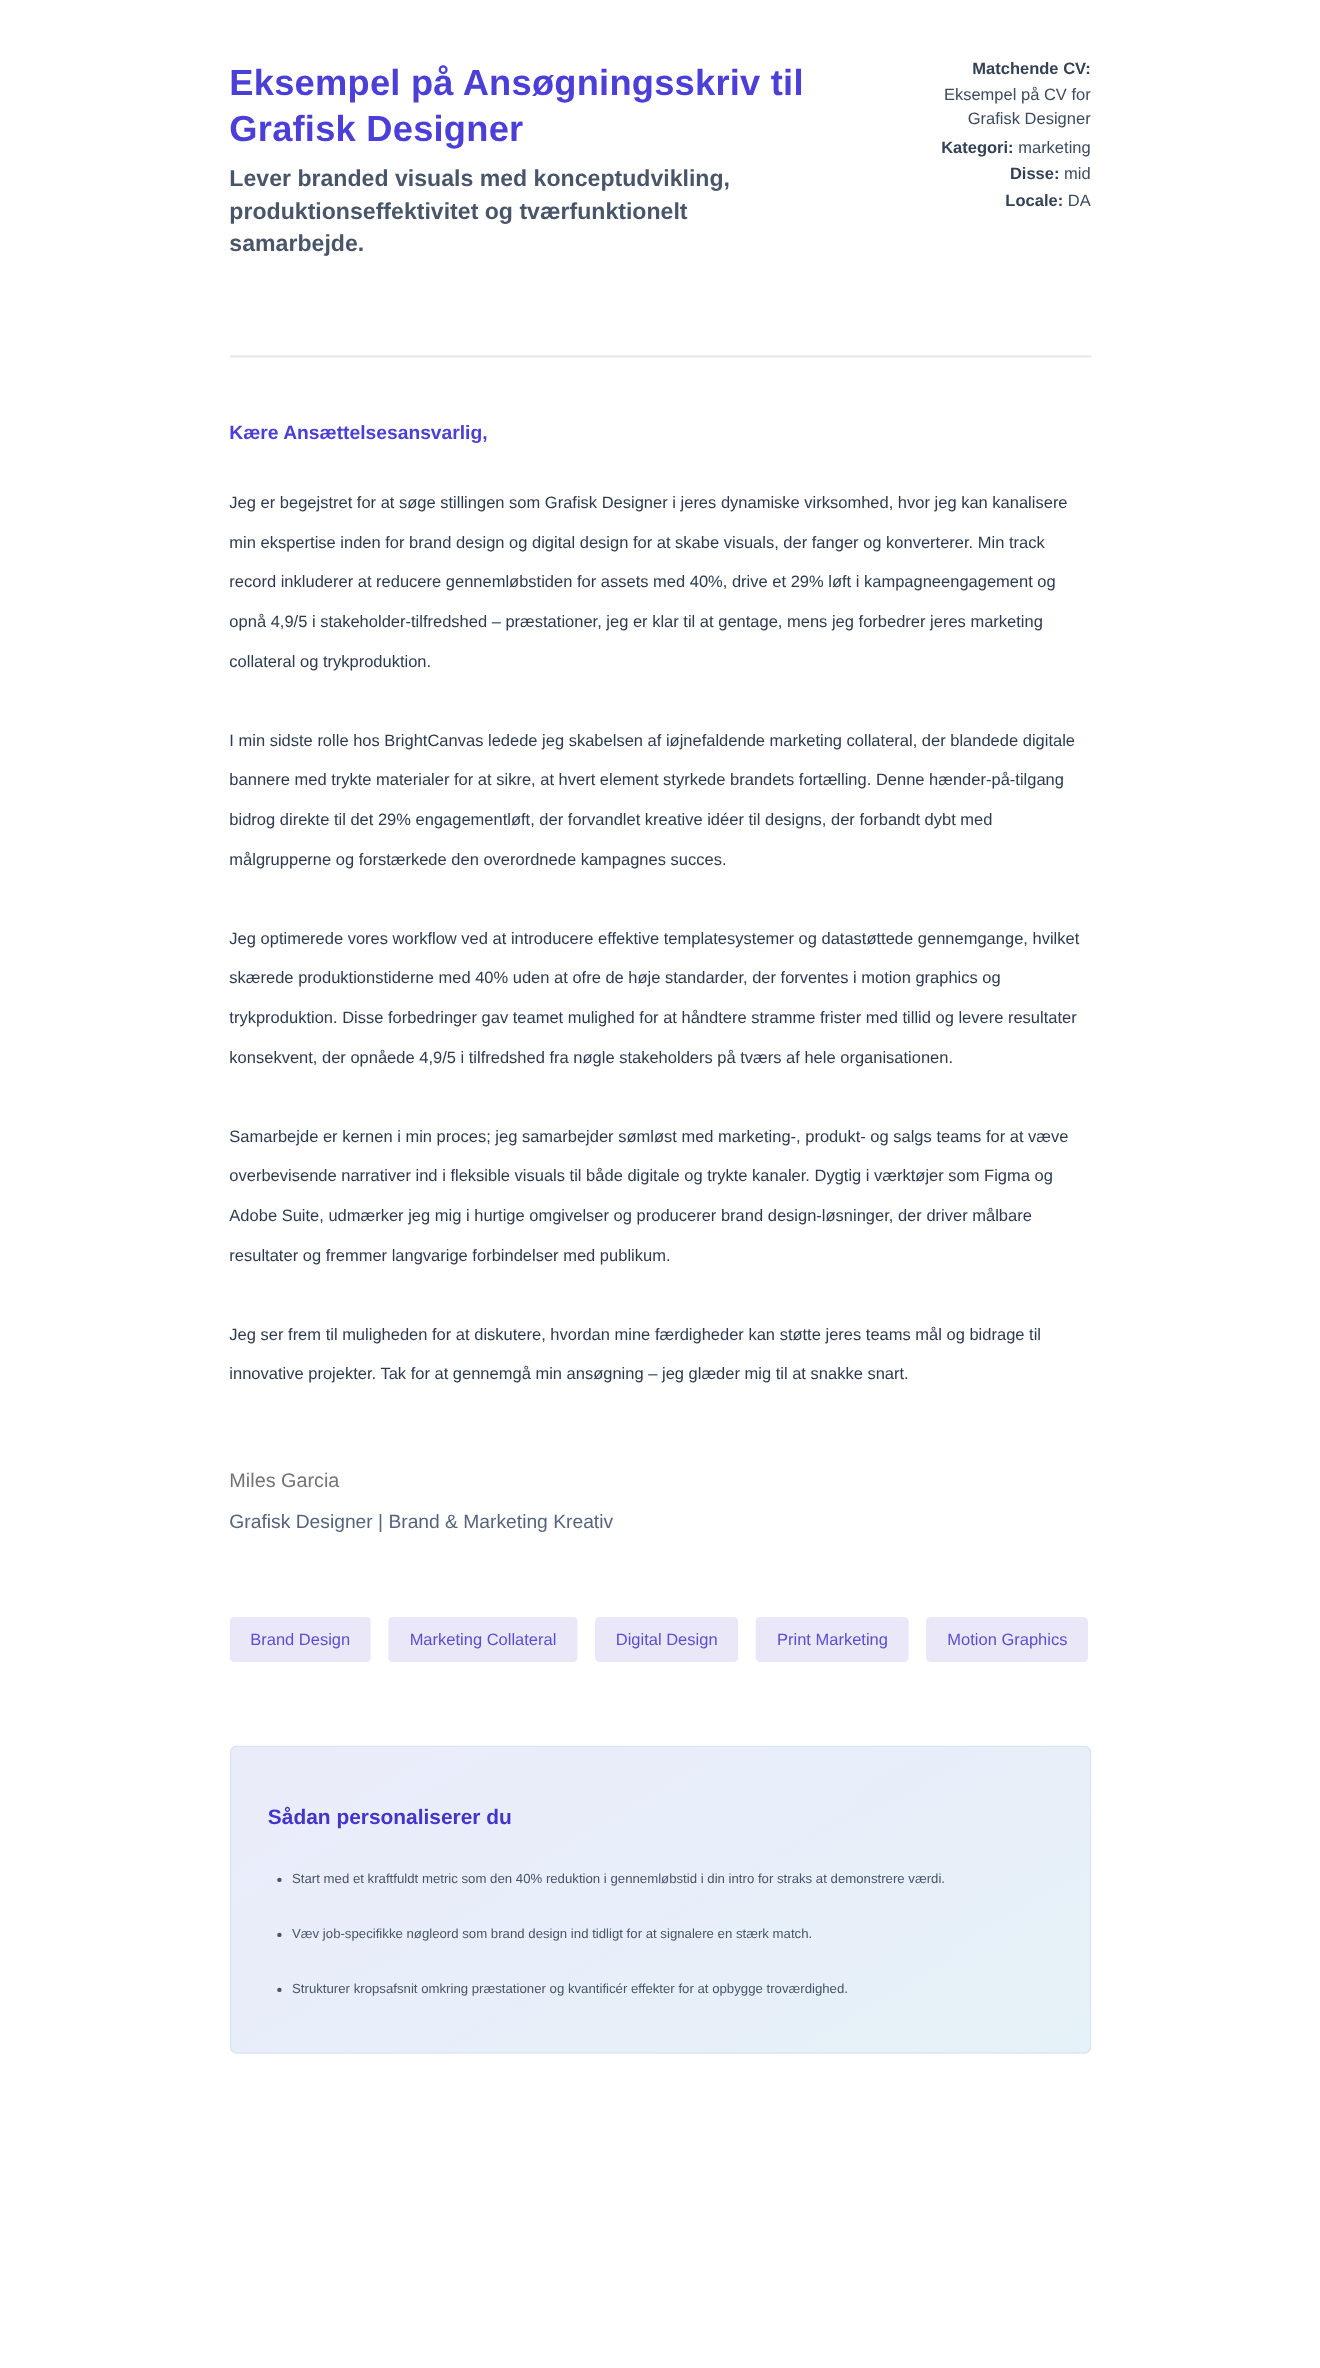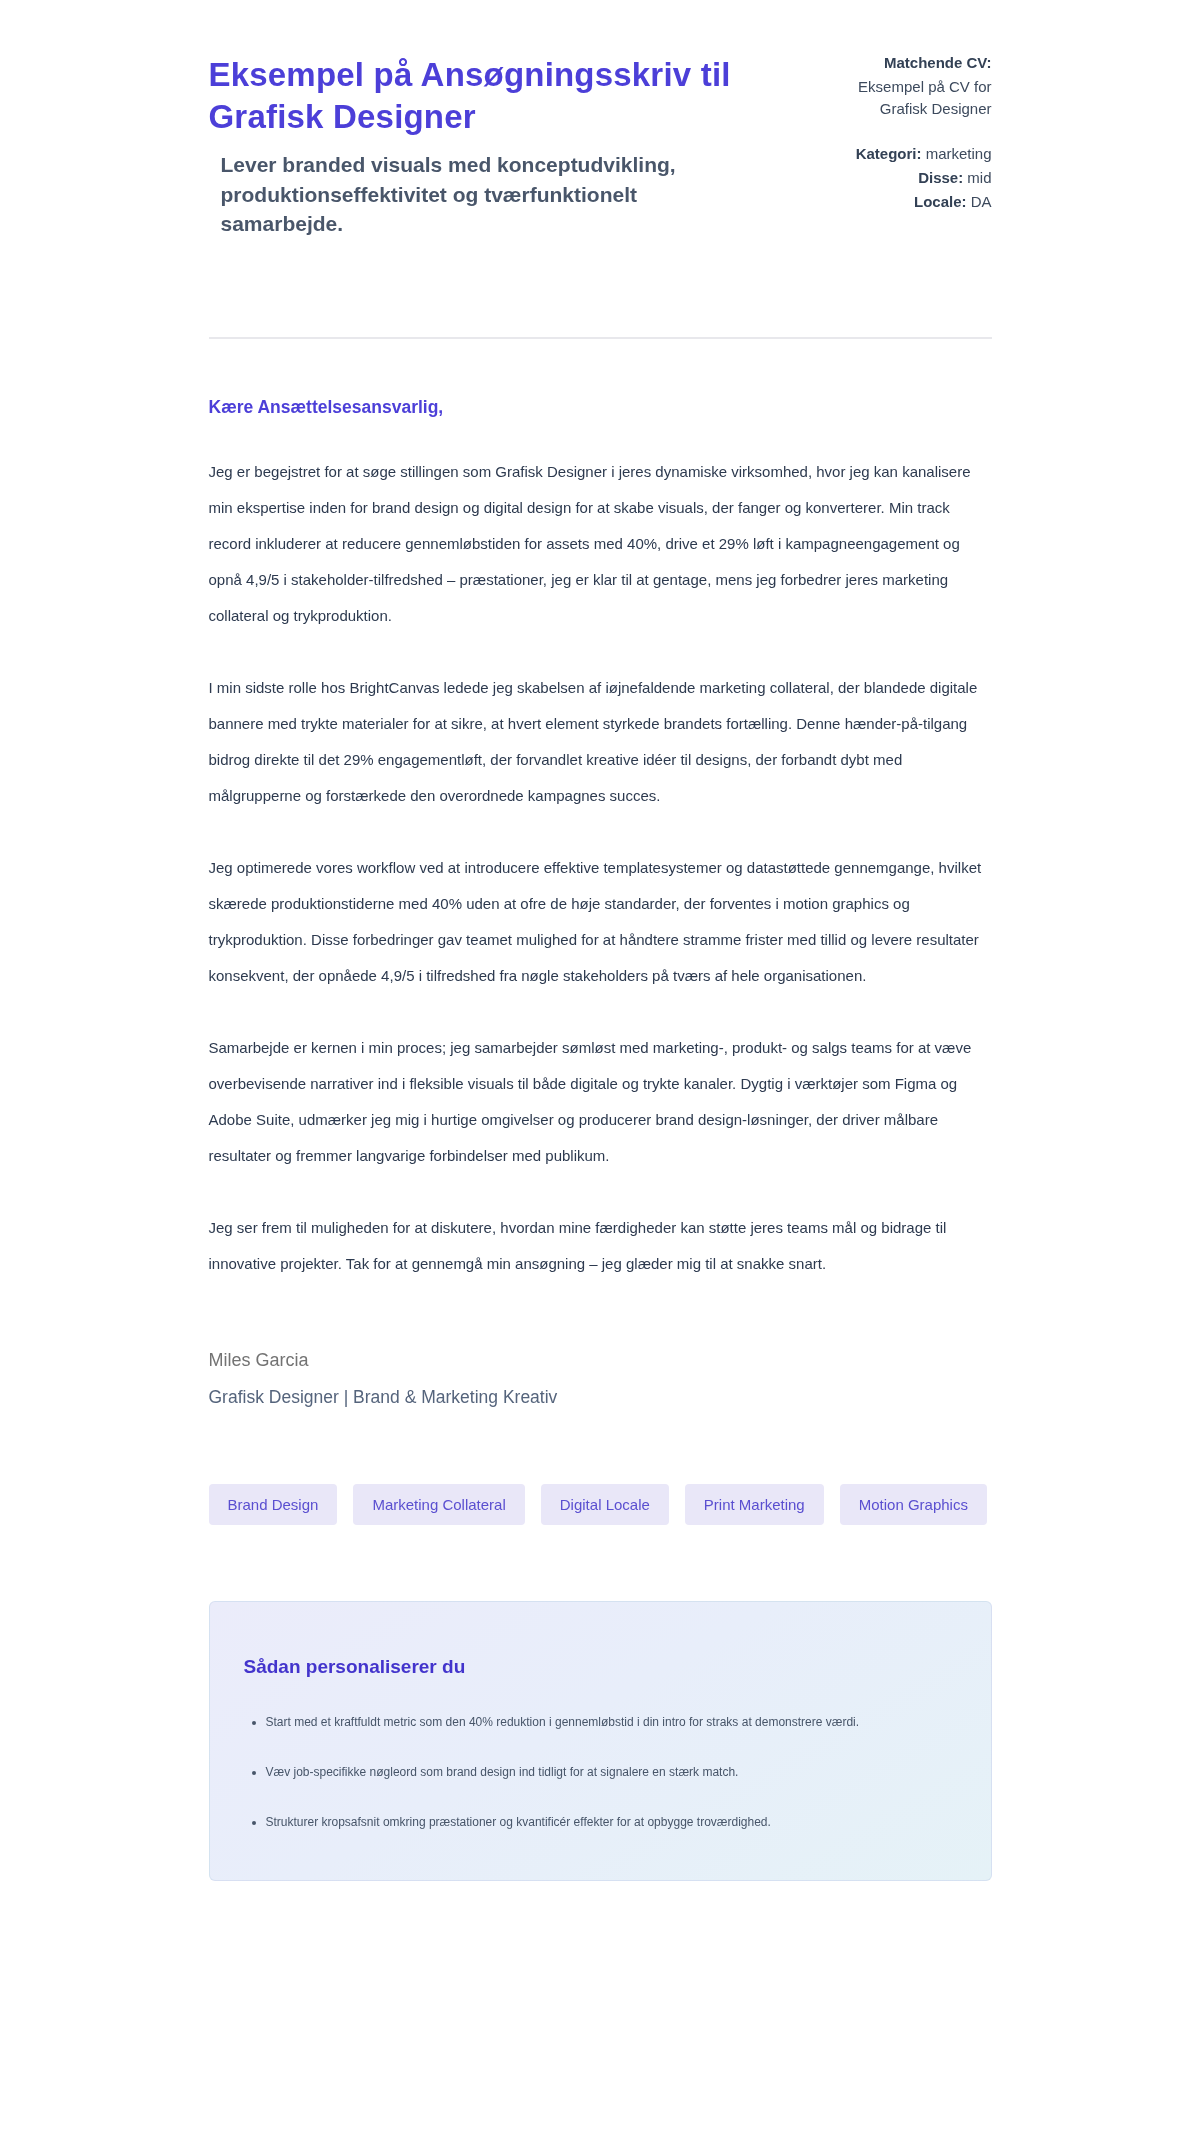--- a/index.html
+++ b/index.html
@@ -33,36 +33,36 @@
   .page-title{
     margin:4px 0 10px;
     font-size:33px;
     line-height:1.28;
     font-weight:700;
     color:var(--accent,#4c3fd8);
     max-width:540px;
     letter-spacing:.2px;
   }
   .page-subtitle{
-    margin:12px;
+    margin:0;
     font-size:21px;
     line-height:1.4;
     font-weight:700;
     color:#49566a;
     max-width:510px;
   }
   .meta{
     text-align:right;
     font-size:15px;
     line-height:1.45;
     color:var(--meta-text,#3d4a5d);
     padding-top:2px;
   }
   .meta-label{font-weight:700;color:#334155;}
-  .meta-block{margin-bottom:24px;}
+  .meta-block{margin-bottom:5px;}
   .meta-cv-value{
     max-width:160px;
     margin-left:auto;
   }
   .meta-row{margin-bottom:2px;}
   
   .divider{
     border:none;
     border-top:2px solid var(--divider,#e8e8ec);
     margin:86px 0 0;
@@ -181,21 +181,21 @@
 
     <div class="signature">
       <p class="signature-name">Miles Garcia</p>
       <p class="signature-title">Grafisk Designer | Brand &amp; Marketing Kreativ</p>
     </div>
   </div>
 
   <div class="tags">
     <span class="chip">Brand Design</span>
     <span class="chip">Marketing Collateral</span>
-    <span class="chip">Digital Locale</span>
+    <span class="chip">Digital Design</span>
     <span class="chip">Print Marketing</span>
     <span class="chip">Motion Graphics</span>
   </div>
 
   <div class="tips">
     <h2 class="tips-heading">Sådan personaliserer du</h2>
     <ul class="tips-list">
       <li class="tips-item">Start med et kraftfuldt metric som den 40% reduktion i gennemløbstid i din intro for straks at demonstrere værdi.</li>
       <li class="tips-item">Væv job-specifikke nøgleord som brand design ind tidligt for at signalere en stærk match.</li>
       <li class="tips-item">Strukturer kropsafsnit omkring præstationer og kvantificér effekter for at opbygge troværdighed.</li>

